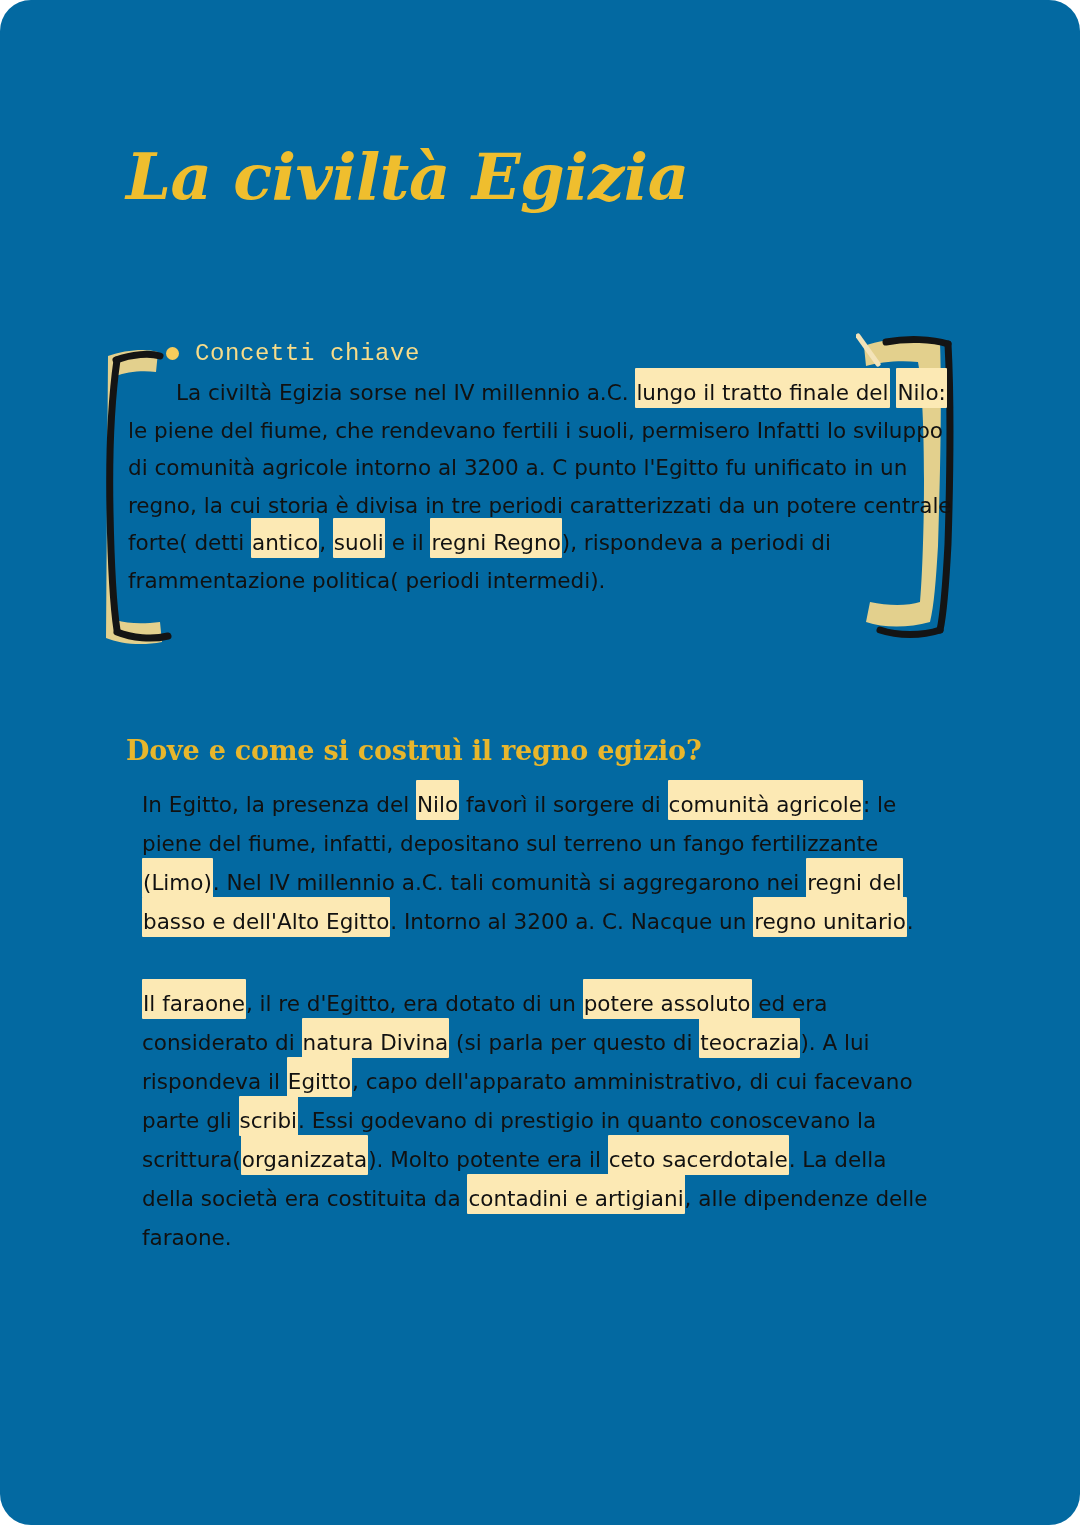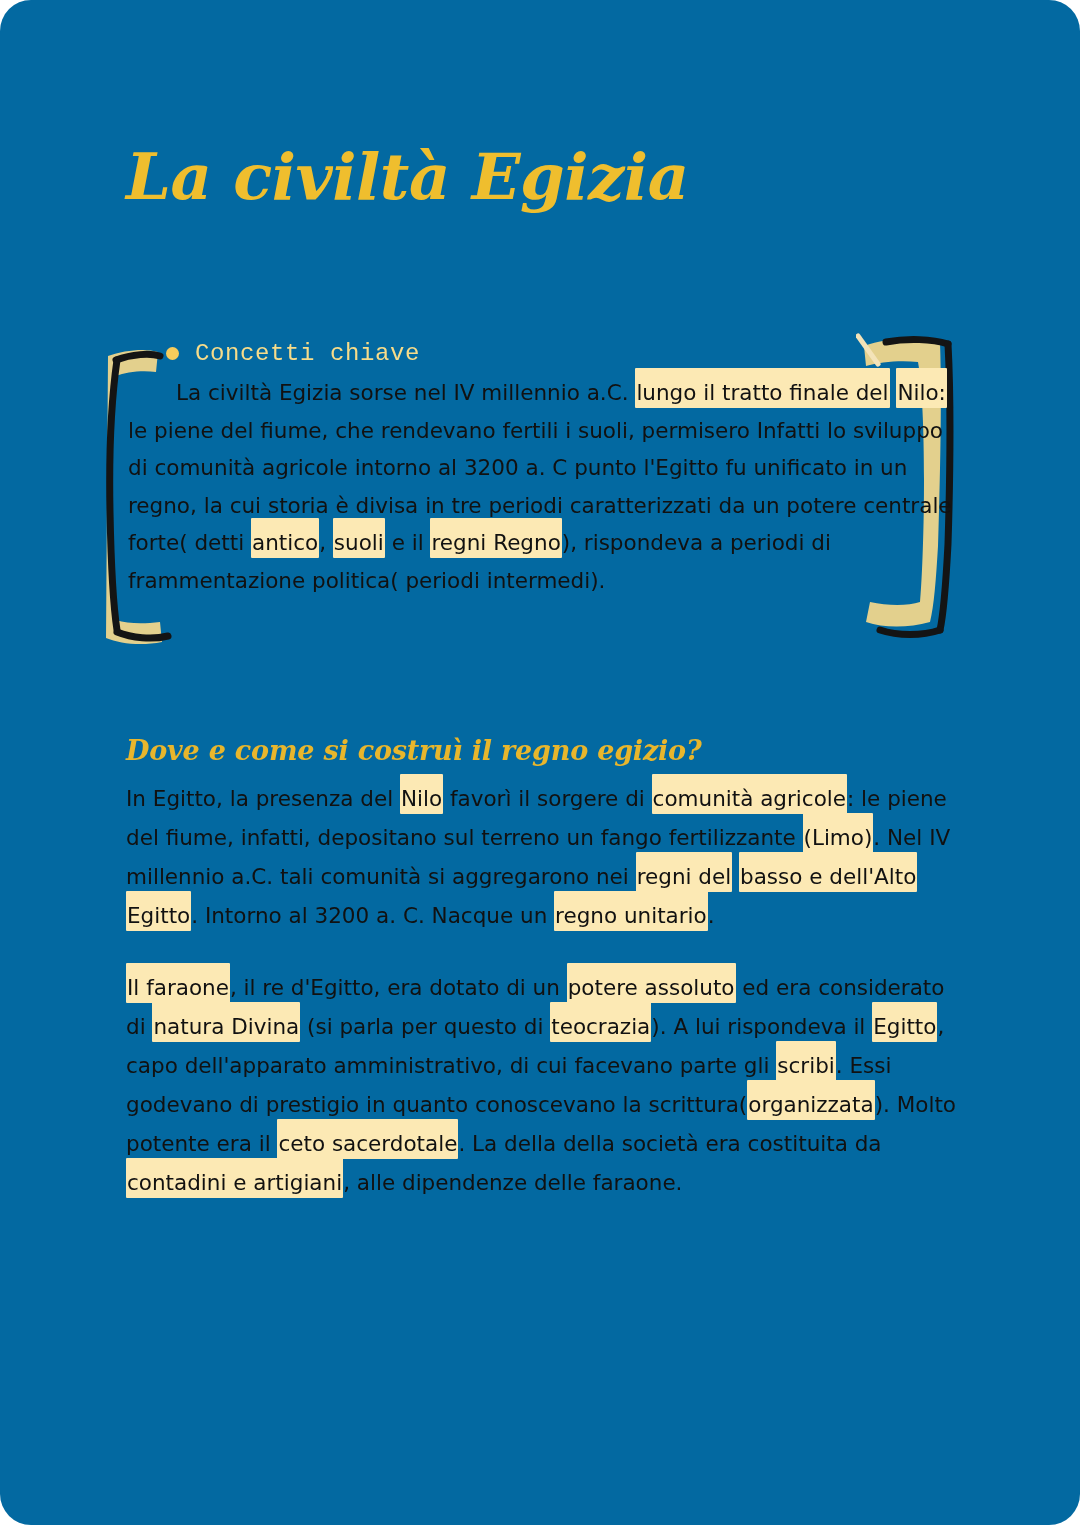--- a/index.html
+++ b/index.html
@@ -87,37 +87,36 @@
   .bracket-left  { left: 0px;   top: 12px; width: 110px; height: 312px; }
   .bracket-right { left: 770px; top: 0px;  width: 120px; height: 320px; }
 
   
   .section { position: absolute; left: 126px; width: 830px; }
   .sec-1 { top: 733px; }
   .sec-2 { top: 968px; }
 
   .sec-heading {
     font-family: "DejaVu Serif", serif;
-    font-style: italic;
     font-weight: bold;
     font-size: 27px;
     line-height: 36px;
     letter-spacing: -0.2px;
     color: #E8B62C;
     white-space: nowrap;
     margin: 0 0 10px 0;
   }
 
   .sec-body {
     font-family: "DejaVu Sans", sans-serif;
     font-size: 21.5px;
     line-height: 39px;
     color: #111111;
   }
-  .sec-body p { margin: 0; }
+  .sec-body p { margin: 16px; }
 
   
   mark.hl {
     background: #FCE9B4;
     color: #111111;
     padding: 12px 1px 3px 1px;
     border-radius: 1px;
     box-decoration-break: clone;
     -webkit-box-decoration-break: clone;
   }

